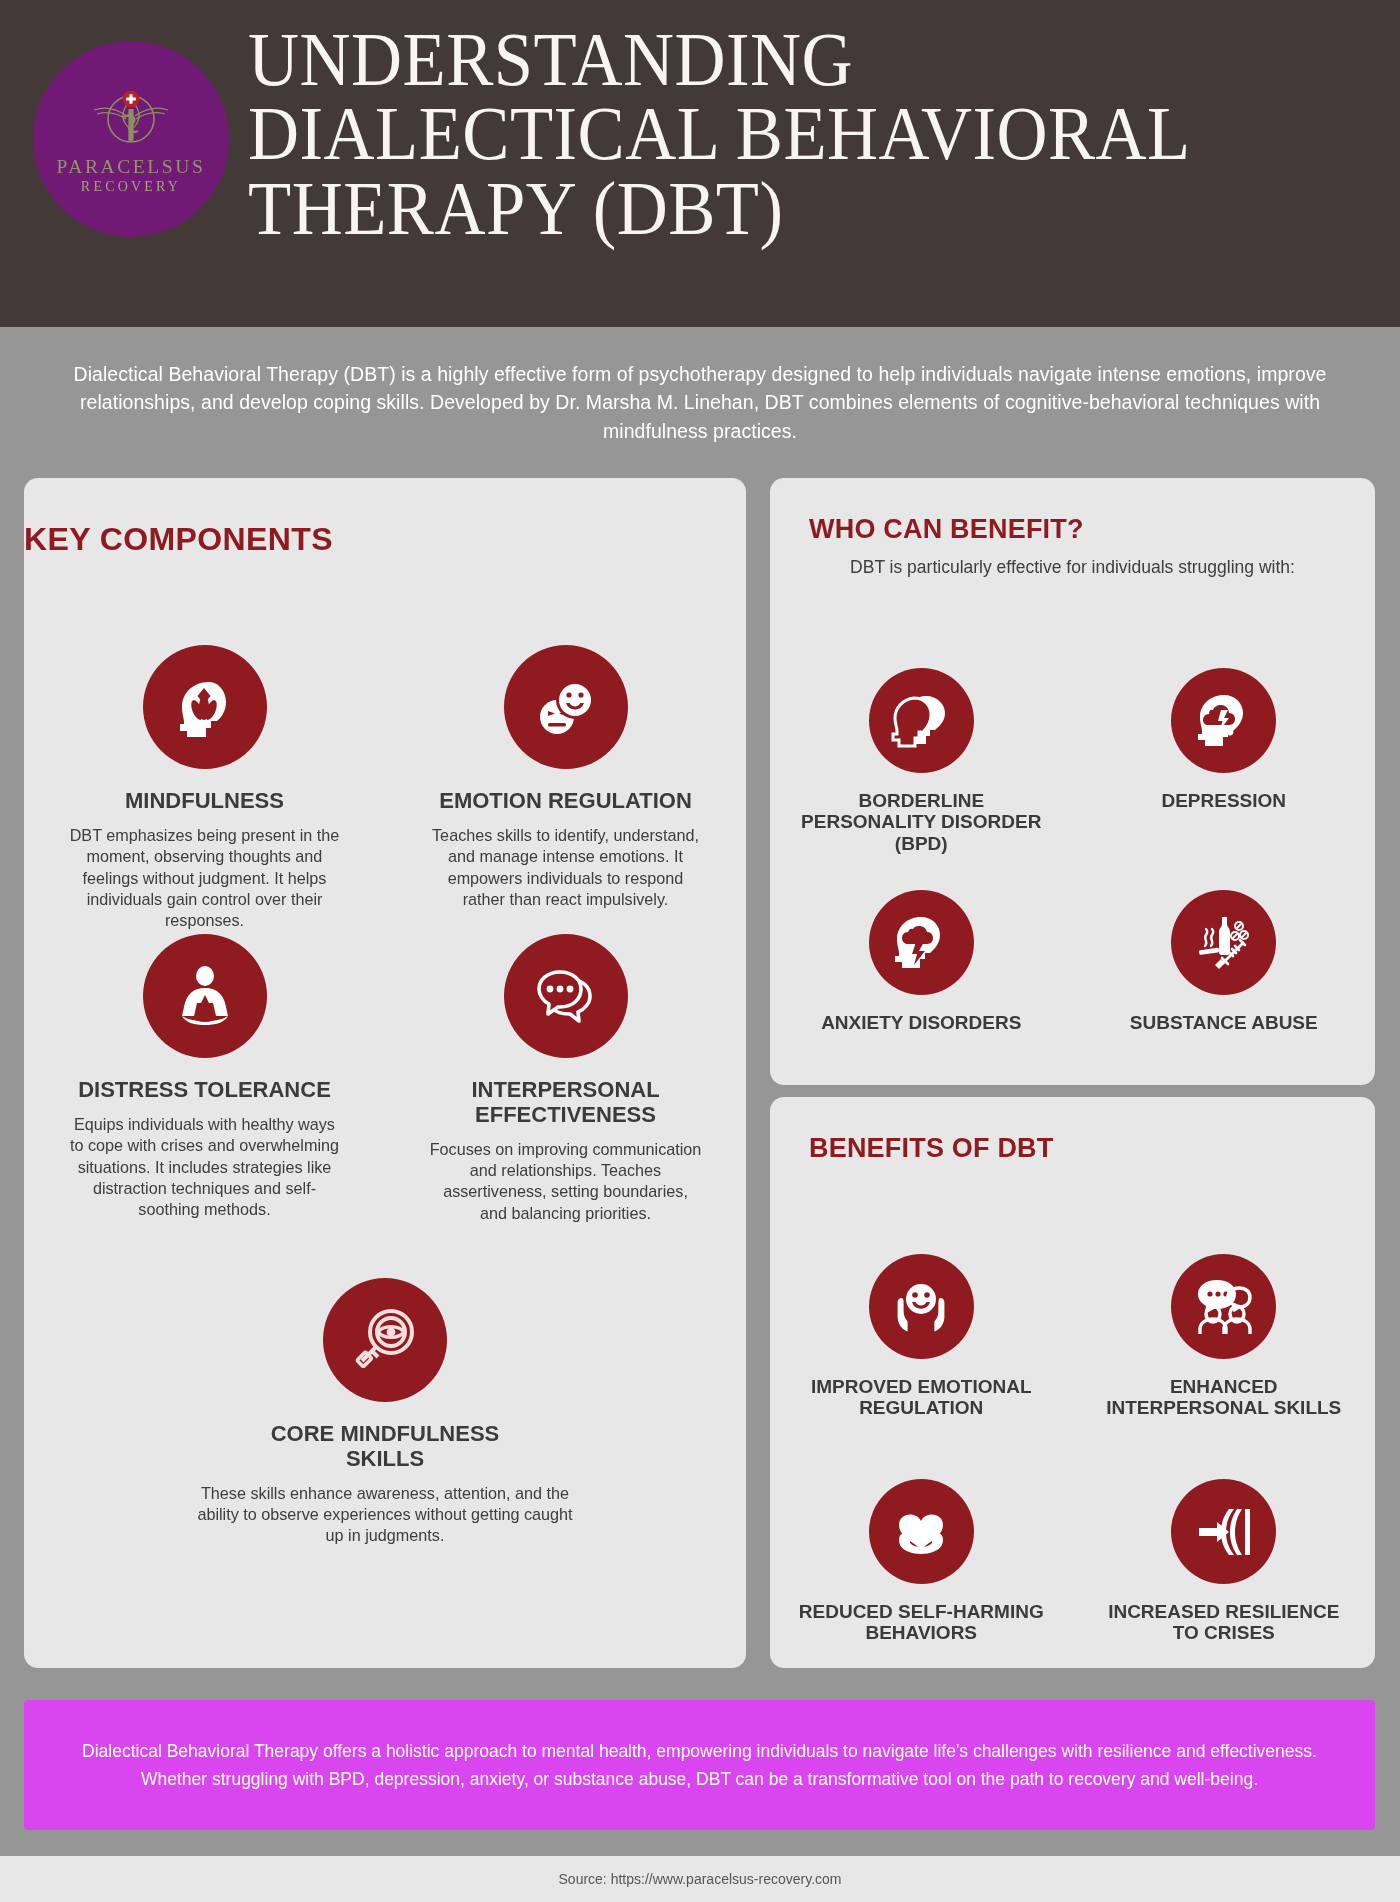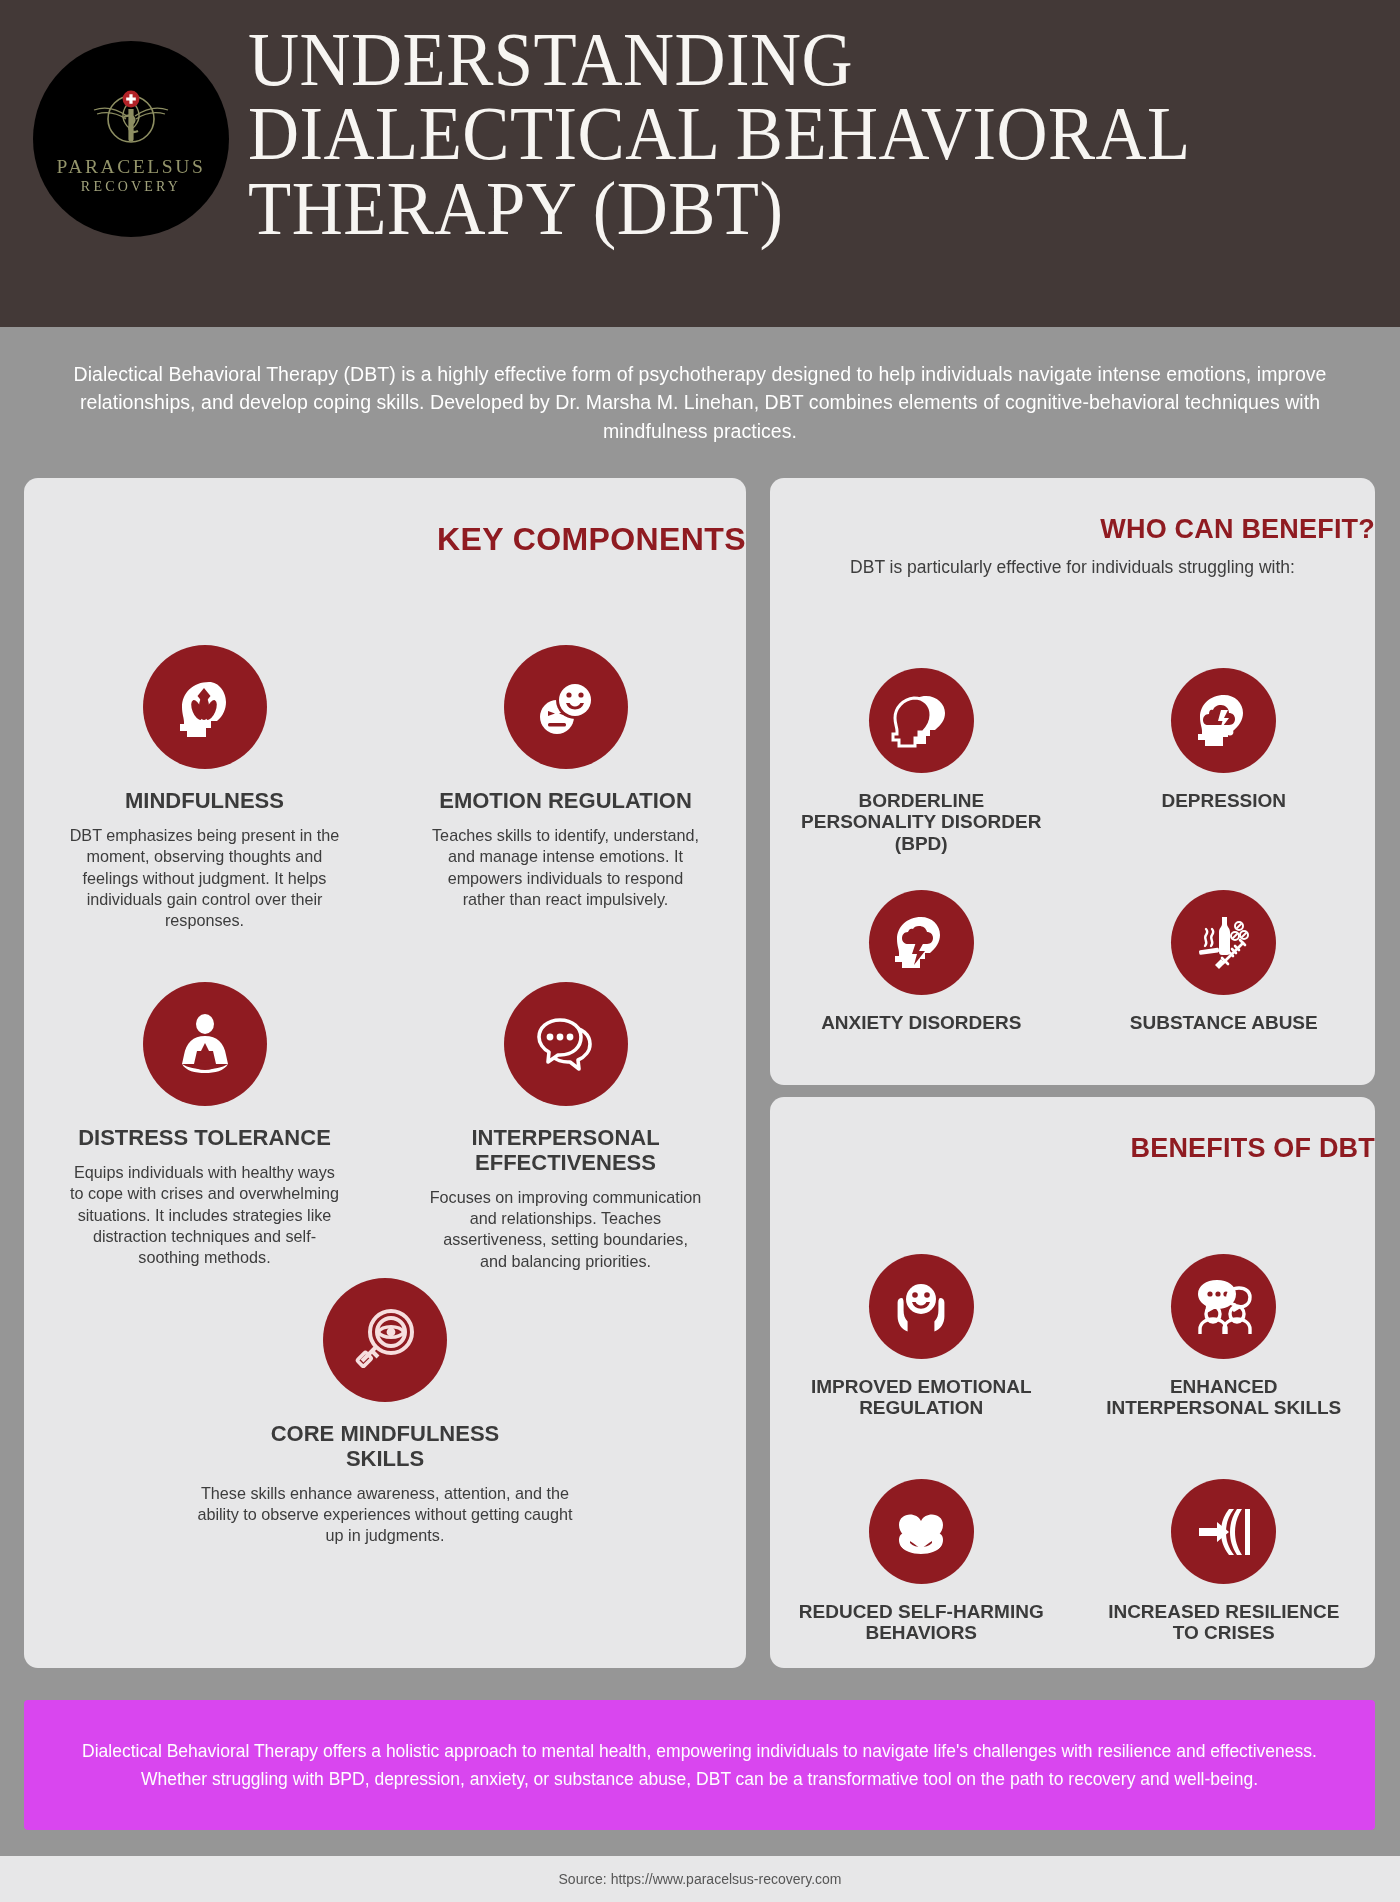--- a/index.html
+++ b/index.html
@@ -11,21 +11,21 @@
   }
   .page { position:relative; width:1400px; height:1902px; background:#969696; overflow:hidden; }
 
   
   .header {
     position:absolute; left:0; top:0; width:1400px; height:327px;
     background:#433937;
   }
   .logo-circle {
     position:absolute; left:33px; top:41px; width:196px; height:196px;
-    border-radius:50%; background:#000000;
+    border-radius:50%; background:#701a75;
     display:flex; flex-direction:column; align-items:center; justify-content:center;
   }
   .logo-mark { width:96px; height:70px; display:block; margin-bottom:4px; }
   .logo-name {
     font-family:"Liberation Serif", serif; color:#93946a;
     font-size:19.5px; letter-spacing:2.6px; line-height:1.05;
   }
   .logo-sub {
     font-family:"Liberation Serif", serif; color:#a2a37c;
     font-size:14px; letter-spacing:3.2px; margin-top:2px;
@@ -54,21 +54,21 @@
 
   
   .panel {
     position:absolute; background:#e7e7e8; border-radius:14px;
   }
   .panel-key   { left:24px;  top:478px;  width:722px; height:1190px; }
   .panel-who   { left:770px; top:478px;  width:605px; height:607px; }
   .panel-ben   { left:770px; top:1097px; width:605px; height:571px; }
 
   .panel-title {
-    text-align:right; color:#8f1b21; font-weight:bold;
+    text-align:left; color:#8f1b21; font-weight:bold;
   }
   .panel-title.key { font-size:32px; letter-spacing:0.4px; margin-top:43px; }
   .panel-title.sm  { font-size:27px; letter-spacing:0.2px; margin-top:36px;padding-left:39px; }
   .panel-sub {
     text-align:center; color:#3e3e3e; font-size:17.5px; margin-top:12px;
   }
 
   .icon-badge {
     border-radius:50%;
     background:#8f1b21;
@@ -85,21 +85,21 @@
   }
 
   
   .kc-row { position:absolute; left:0; width:722px; display:flex; }
   .kc-cell { flex:1; display:flex; flex-direction:column; align-items:center; }
   .kc-badge { width:124px; height:124px; }
   .kc-label { font-size:22px; margin-top:20px; max-width:270px; }
   .kc-desc  { font-size:16.2px; margin-top:11px; width:272px; }
 
   .kc-row1 { top:167px; }
-  .kc-row2 { top:504px; }
+  .kc-row2 { top:456px; }
   .kc-single { position:absolute; top:800px; left:0; width:722px; display:flex; justify-content:center; }
   .kc-single .kc-cell { flex:0 0 400px; }
   .kc-single .kc-desc { width:390px; }
 
   
   .wb-row { position:absolute; left:0; width:605px; display:flex; }
   .wb-cell { flex:1; display:flex; flex-direction:column; align-items:center; }
   .wb-badge { width:105px; height:105px; }
   .wb-label { font-size:19px; margin-top:17px; max-width:250px; }
 

